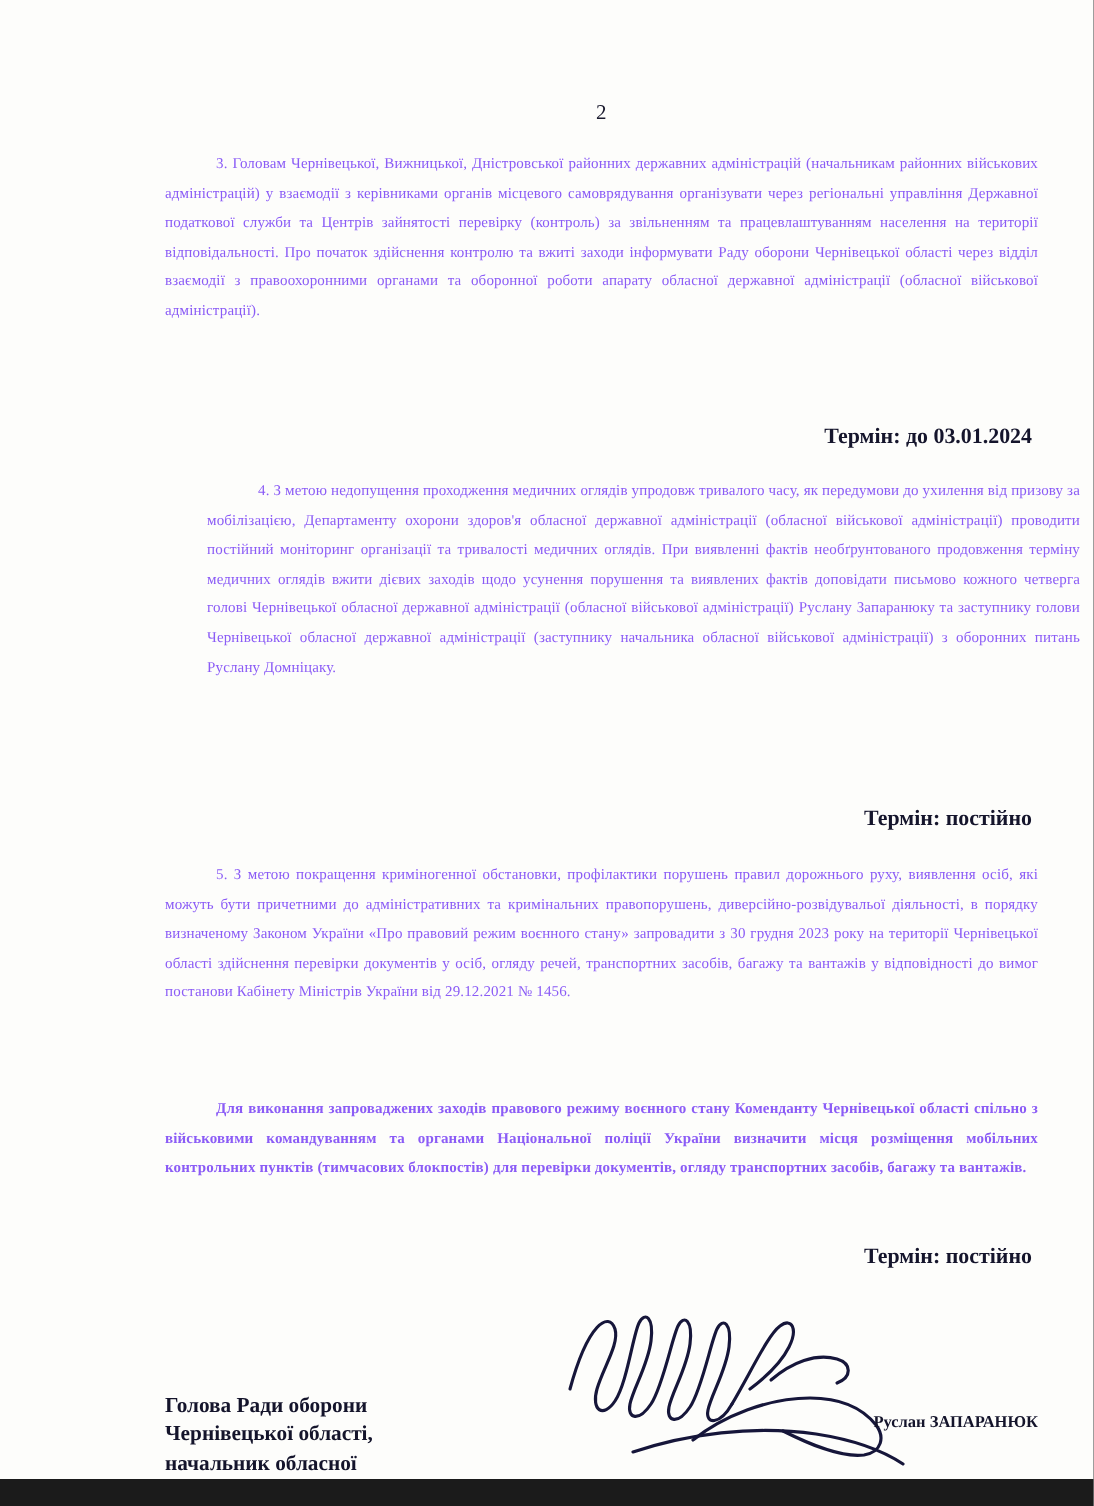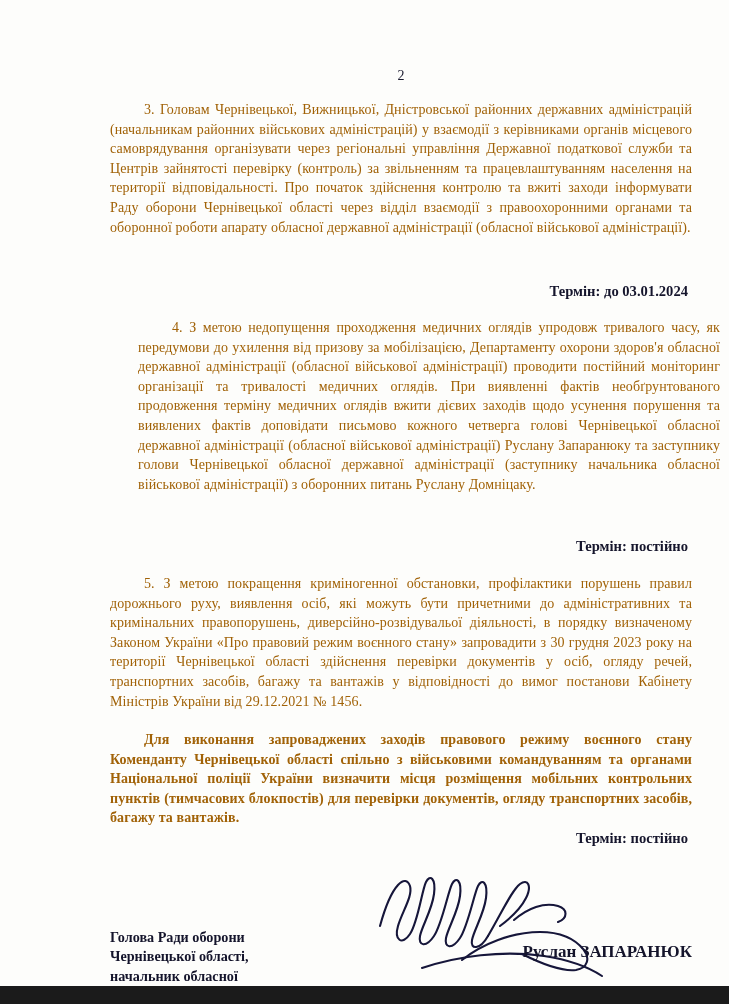--- a/index.html
+++ b/index.html
@@ -48,23 +48,23 @@
     top: 68px;
     left: 0;
     width: 582px;
     text-align: center;
     font-size: 14px;
     color: #1a1a2e;
     letter-spacing: 0.2px;
   }
   .para {
     text-align: justify;
-    font-size: 14px;
+    font-size: 10px;
     line-height: 19.6px;
-    color: #a16207;
+    color: #8b5cf6;
     margin: 0;
     text-justify: inter-word;
     letter-spacing: 0.1px;
   }
   .term {
     text-align: right;
     font-weight: bold;
     font-size: 14.6px;
     line-height: 19.6px;
     color: #15152c;
@@ -93,21 +93,21 @@
     font-weight: bold;
     font-size: 14.2px;
     line-height: 19.4px;
     color: #14142b;
   }
   .sign-name {
     position: absolute;
     right: 0;
     top: 62px;
     font-weight: bold;
-    font-size: 17px;
+    font-size: 11px;
     color: #14142b;
     white-space: nowrap;
   }
   .sign-scribble {
     position: absolute;
     left: 252px;
     top: -16px;
     width: 260px;
     height: 124px;
   }

